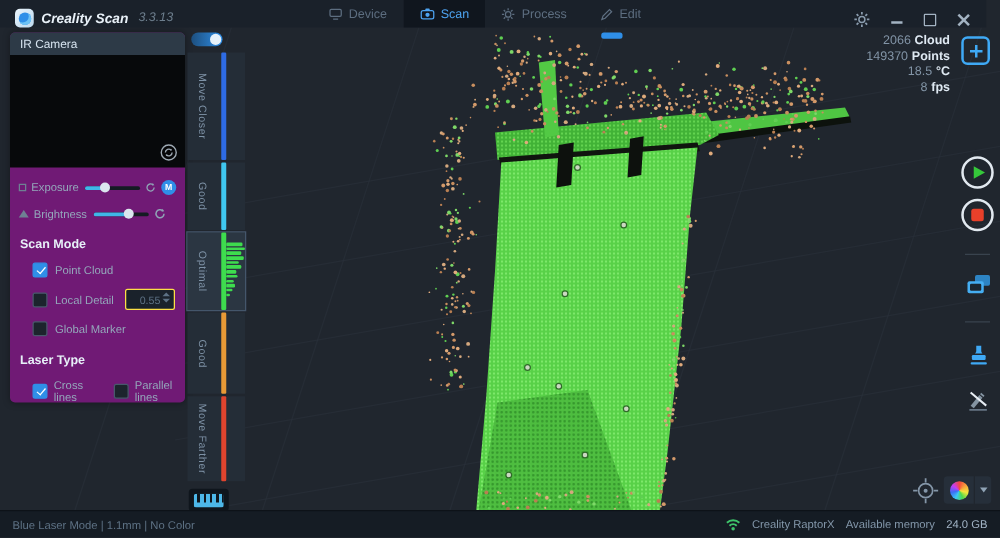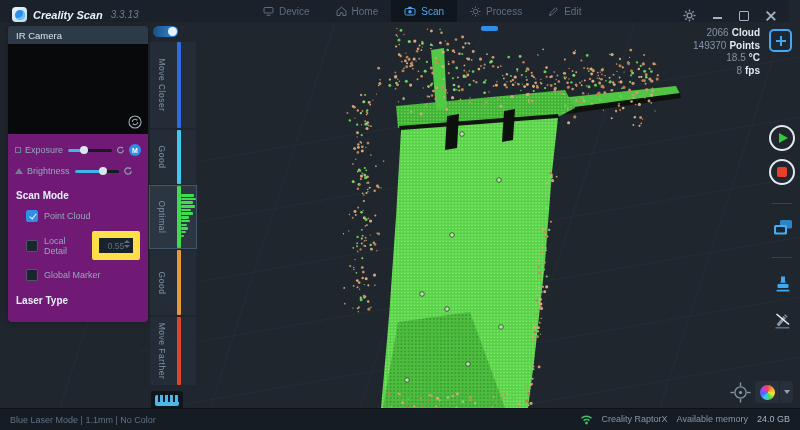--- a/index.html
+++ b/index.html
@@ -50,21 +50,21 @@
   .slider .knob{position:absolute;top:-2.5px;width:8px;height:8px;border-radius:50%;background:#dbe6ef}
   .m-badge{width:12px;height:12px;border-radius:50%;background:#2f8fe8;color:#fff;font-size:7px;font-weight:bold;
            display:flex;align-items:center;justify-content:center;flex:none}
   .section-title{font-size:10px;font-weight:bold;color:#e7f0f8;padding-left:8px;margin-top:14px}
   .check-row{display:flex;align-items:center;gap:6px;padding-left:18px;margin-top:9px;font-size:9px;color:#94a8bb}
   .checkbox{width:12px;height:12px;border-radius:2px;background:#1c242d;border:1px solid #47586b;
             box-sizing:border-box;position:relative;flex:none}
   .checkbox.checked{background:#2f8fe8;border-color:#2f8fe8}
   .checkbox.checked::after{content:"";position:absolute;left:3.5px;top:1px;width:3px;height:6px;
             border:solid #fff;border-width:0 1.5px 1.5px 0;transform:rotate(40deg)}
-  .num-input{margin-left:auto;margin-right:8px;width:38px;height:15px;background:#1a222b;border:7px solid #fde047;
+  .num-input{margin-left:auto;margin-right:8px;width:38px;height:15px;background:#1a222b;border:1px solid #fde047;
             border-radius:2px;display:flex;align-items:center;font-size:8.5px;color:#5d7184;
             justify-content:center;gap:2px;position:relative}
   .steppers{position:absolute;right:3px;top:2px;display:flex;flex-direction:column;gap:2px}
   .st-up{width:0;height:0;border-left:3px solid transparent;border-right:3px solid transparent;border-bottom:3.5px solid #5d7184}
   .st-dn{width:0;height:0;border-left:3px solid transparent;border-right:3px solid transparent;border-top:3.5px solid #5d7184}
   .laser-row{display:flex;padding-left:18px;margin-top:9px;gap:13px;font-size:9px;color:#94a8bb}
   .laser-item{display:flex;align-items:center;gap:5px}
 
   
   .dist{position:absolute;left:150px;top:26px;z-index:4;width:47px}
@@ -851,26 +851,20 @@
     <span class="app-version">3.3.13</span>
   </div>
   <div class="tabs">
     <div class="tab">
       <svg width="11" height="11" viewBox="0 0 11 11">
           <rect x="1" y="1.5" width="9" height="5.5" rx="1" fill="none" stroke="currentColor"></rect>
           <line x1="3.5" y1="9.3" x2="7.5" y2="9.3" stroke="currentColor"></line>
         </svg>
       <span>Device</span>
     </div>
-    <div class="tab">
-      <svg width="11" height="11" viewBox="0 0 11 11">
-          <path d="M5.5 1.2 L10 4.8 V9.5 H6.9 V6.8 H4.1 V9.5 H1 V4.8 Z" fill="none" stroke="currentColor"></path>
-        </svg>
-      <span>Home</span>
-    </div>
     <div class="tab active">
       <svg width="12" height="11" viewBox="0 0 12 11">
           <rect x="1" y="2.5" width="10" height="6.5" rx="1.5" fill="none" stroke="currentColor"></rect>
           <circle cx="6" cy="5.8" r="1.7" fill="currentColor"></circle>
           <rect x="4.2" y="0.8" width="3.6" height="1.6" rx="0.8" fill="currentColor"></rect>
         </svg>
       <span>Scan</span>
     </div>
     <div class="tab">
       <svg width="11" height="11" viewBox="0 0 11 11">
@@ -974,20 +968,30 @@
           <div class="st-dn"></div>
         </div>
     </div>
   </div>
   <div class="check-row">
     <div class="checkbox"></div>
     <span>Global Marker</span>
   </div>
 
   <div class="section-title">Laser Type</div>
+  <div class="laser-row">
+    <div class="laser-item">
+      <div class="checkbox checked"></div>
+      <span>Cross lines</span>
+    </div>
+    <div class="laser-item">
+      <div class="checkbox"></div>
+      <span>Parallel lines</span>
+    </div>
+  </div>
 </div>
 
 <div class="dist">
   <div class="toggle"></div>
   <div class="zones">
     <div class="zone" style="height:86px">
       <div class="zone-line" style="background: rgb(46, 107, 228);"></div>
         <div class="zone-label">Move Closer</div>
     </div>
     <div class="zone" style="height:54px">

